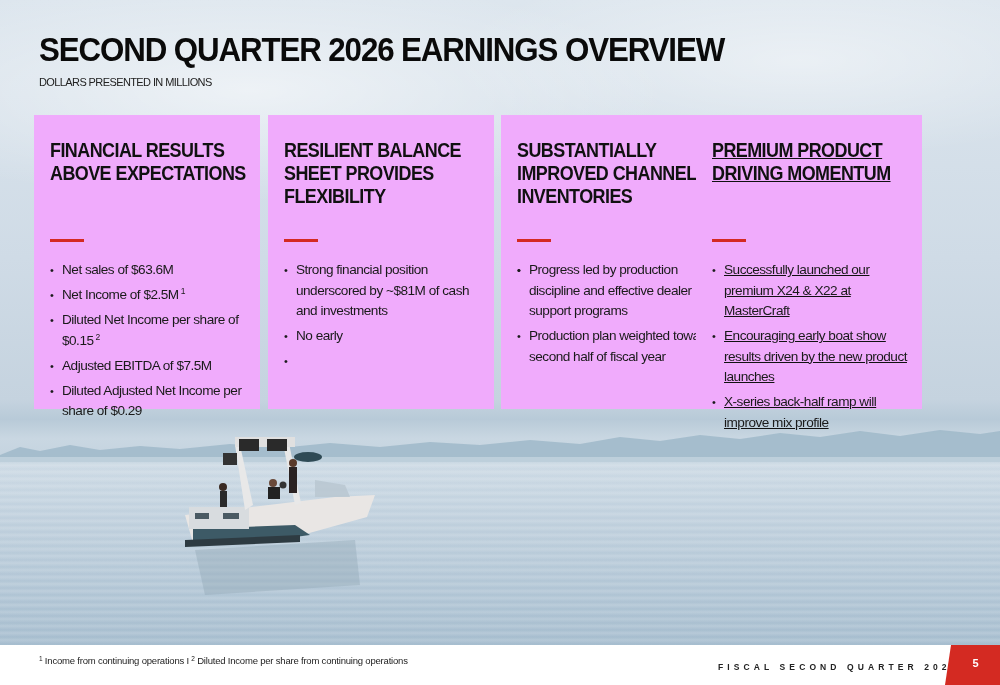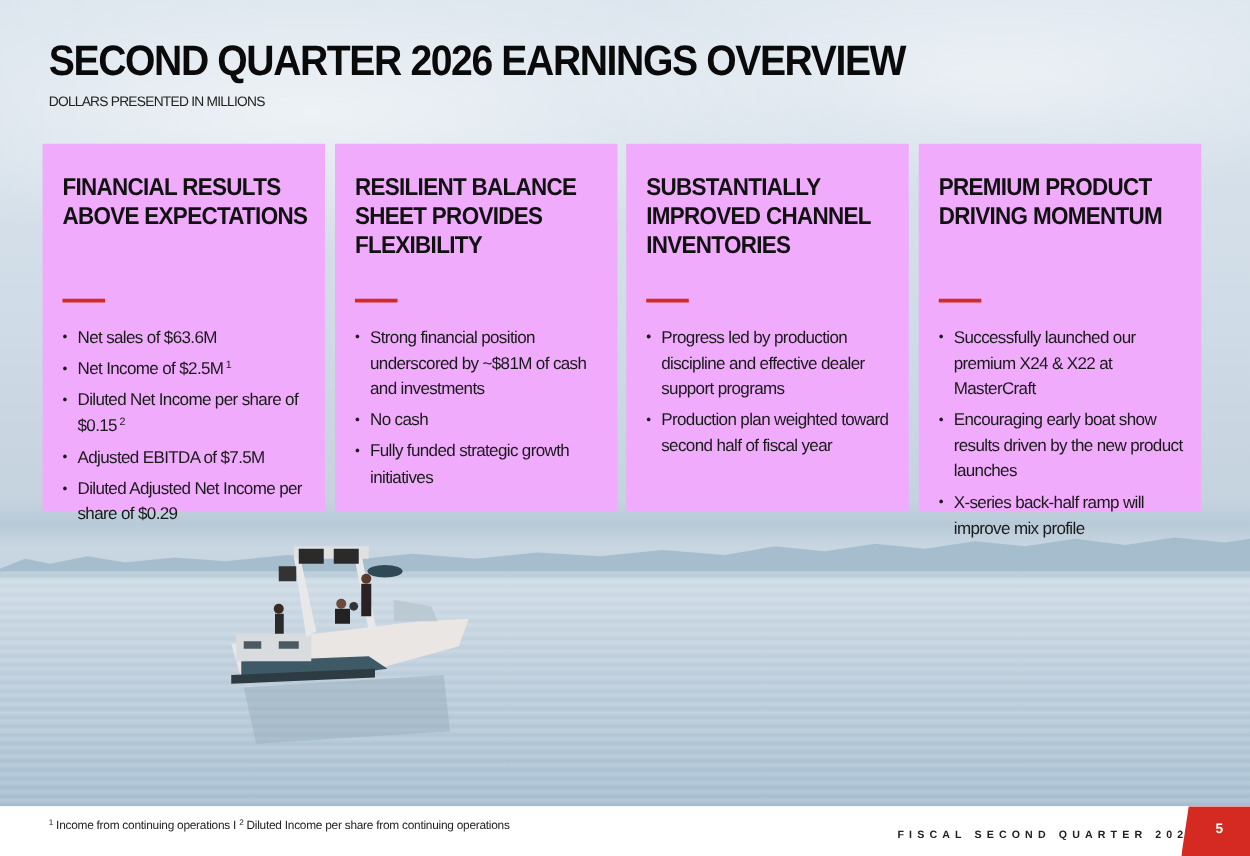--- a/index.html
+++ b/index.html
@@ -154,36 +154,36 @@
       <li><span class="bullet-dot">•</span><span>Adjusted EBITDA of $7.5M</span></li>
       <li><span class="bullet-dot">•</span><span>Diluted Adjusted Net Income per share of $0.29</span></li>
     </ul>
   </div>
 
   <div class="card" style="left:234px;">
     <div class="card-title">RESILIENT BALANCE SHEET PROVIDES FLEXIBILITY</div>
     <div class="accent"></div>
     <ul class="bullets">
       <li><span class="bullet-dot">•</span><span>Strong financial position underscored by ~$81M of cash and investments</span></li>
-      <li><span class="bullet-dot">•</span><span>No cash</span></li>
-      <li><span class="bullet-dot">•</span><span>Fully funded strategic growth initiatives</span></li>
+      <li><span class="bullet-dot">•</span><span>No early</span></li>
+      <li><span class="bullet-dot">•</span></li>
     </ul>
   </div>
 
   <div class="card" style="left:467px;">
     <div class="card-title">SUBSTANTIALLY IMPROVED CHANNEL INVENTORIES</div>
     <div class="accent"></div>
     <ul class="bullets">
       <li><span class="bullet-dot">•</span></li>
       <li><span class="bullet-dot">•</span><span>Progress led by production discipline and effective dealer support programs</span></li>
       <li><span class="bullet-dot">•</span><span>Production plan weighted toward second half of fiscal year</span></li>
     </ul>
   </div>
 
-  <div class="card" style="left:701px;">
+  <div class="card" style="left:662px;text-decoration:underline;">
     <div class="card-title">PREMIUM PRODUCT DRIVING MOMENTUM</div>
     <div class="accent"></div>
     <ul class="bullets">
       <li><span class="bullet-dot">•</span><span>Successfully launched our premium X24 &amp; X22 at MasterCraft</span></li>
       <li><span class="bullet-dot">•</span><span>Encouraging early boat show results driven by the new product launches</span></li>
       <li><span class="bullet-dot">•</span><span>X-series back-half ramp will improve mix profile</span></li>
     </ul>
   </div>
 </div>
 

